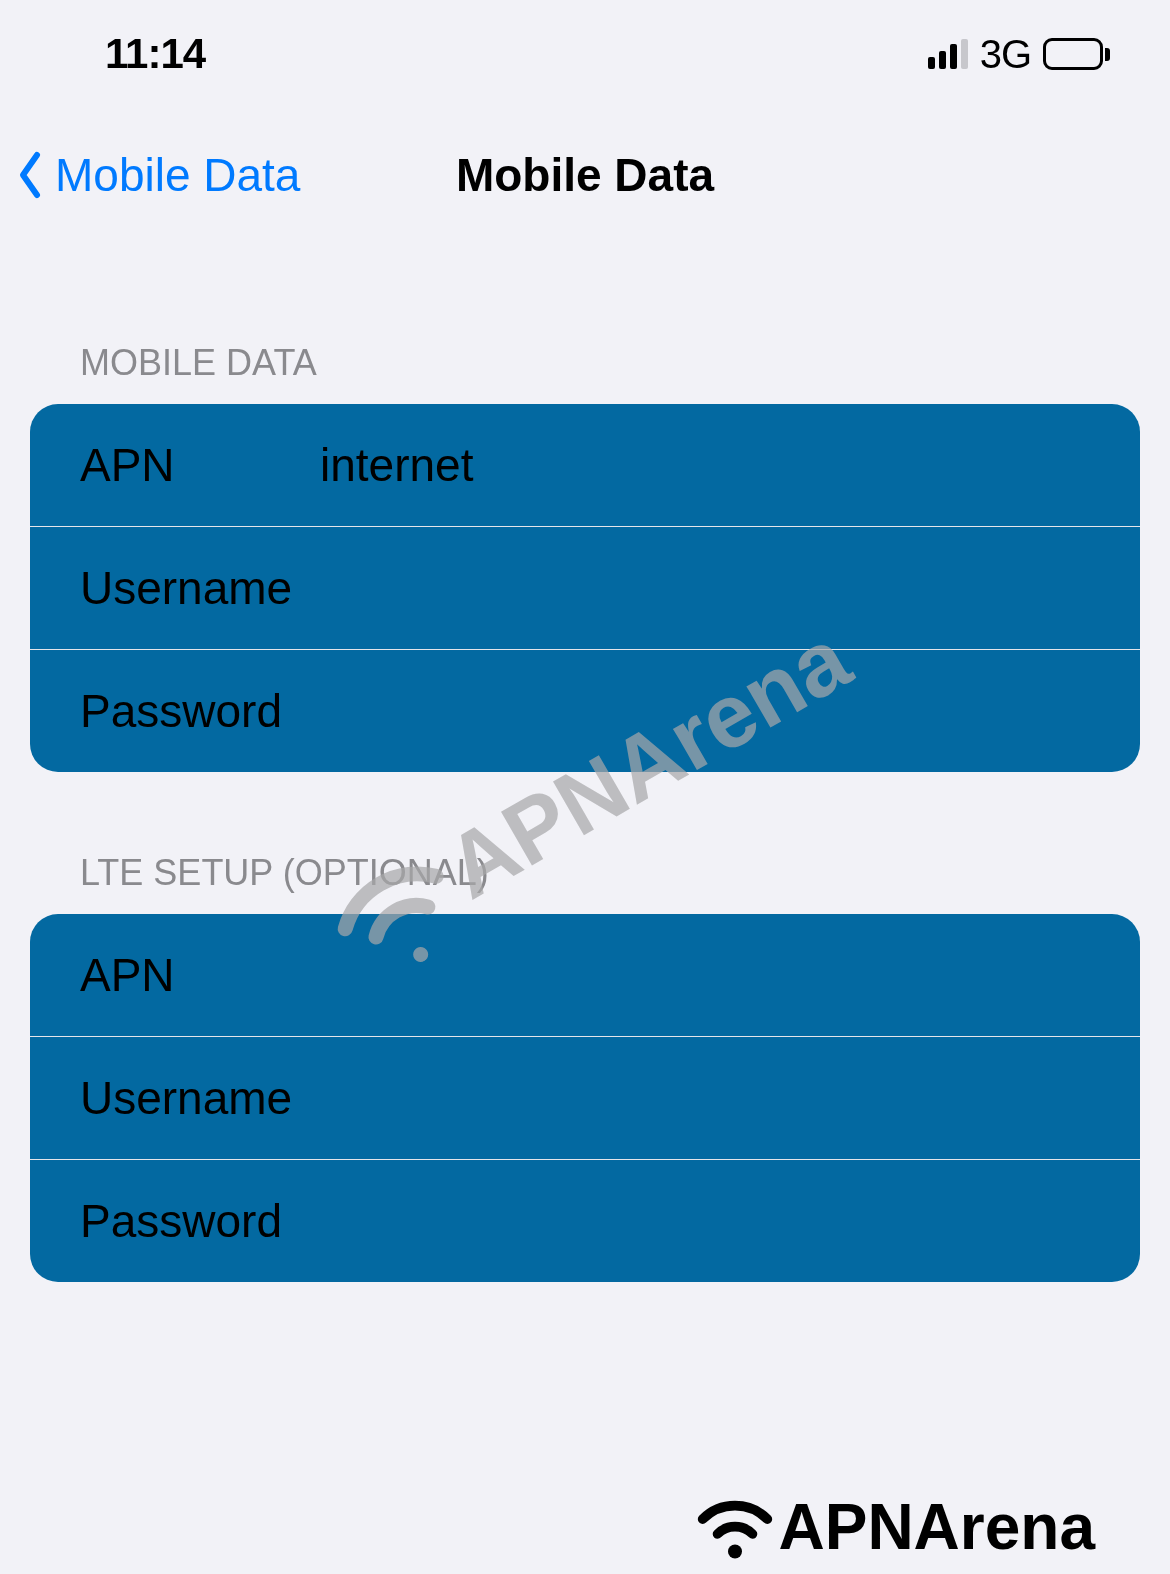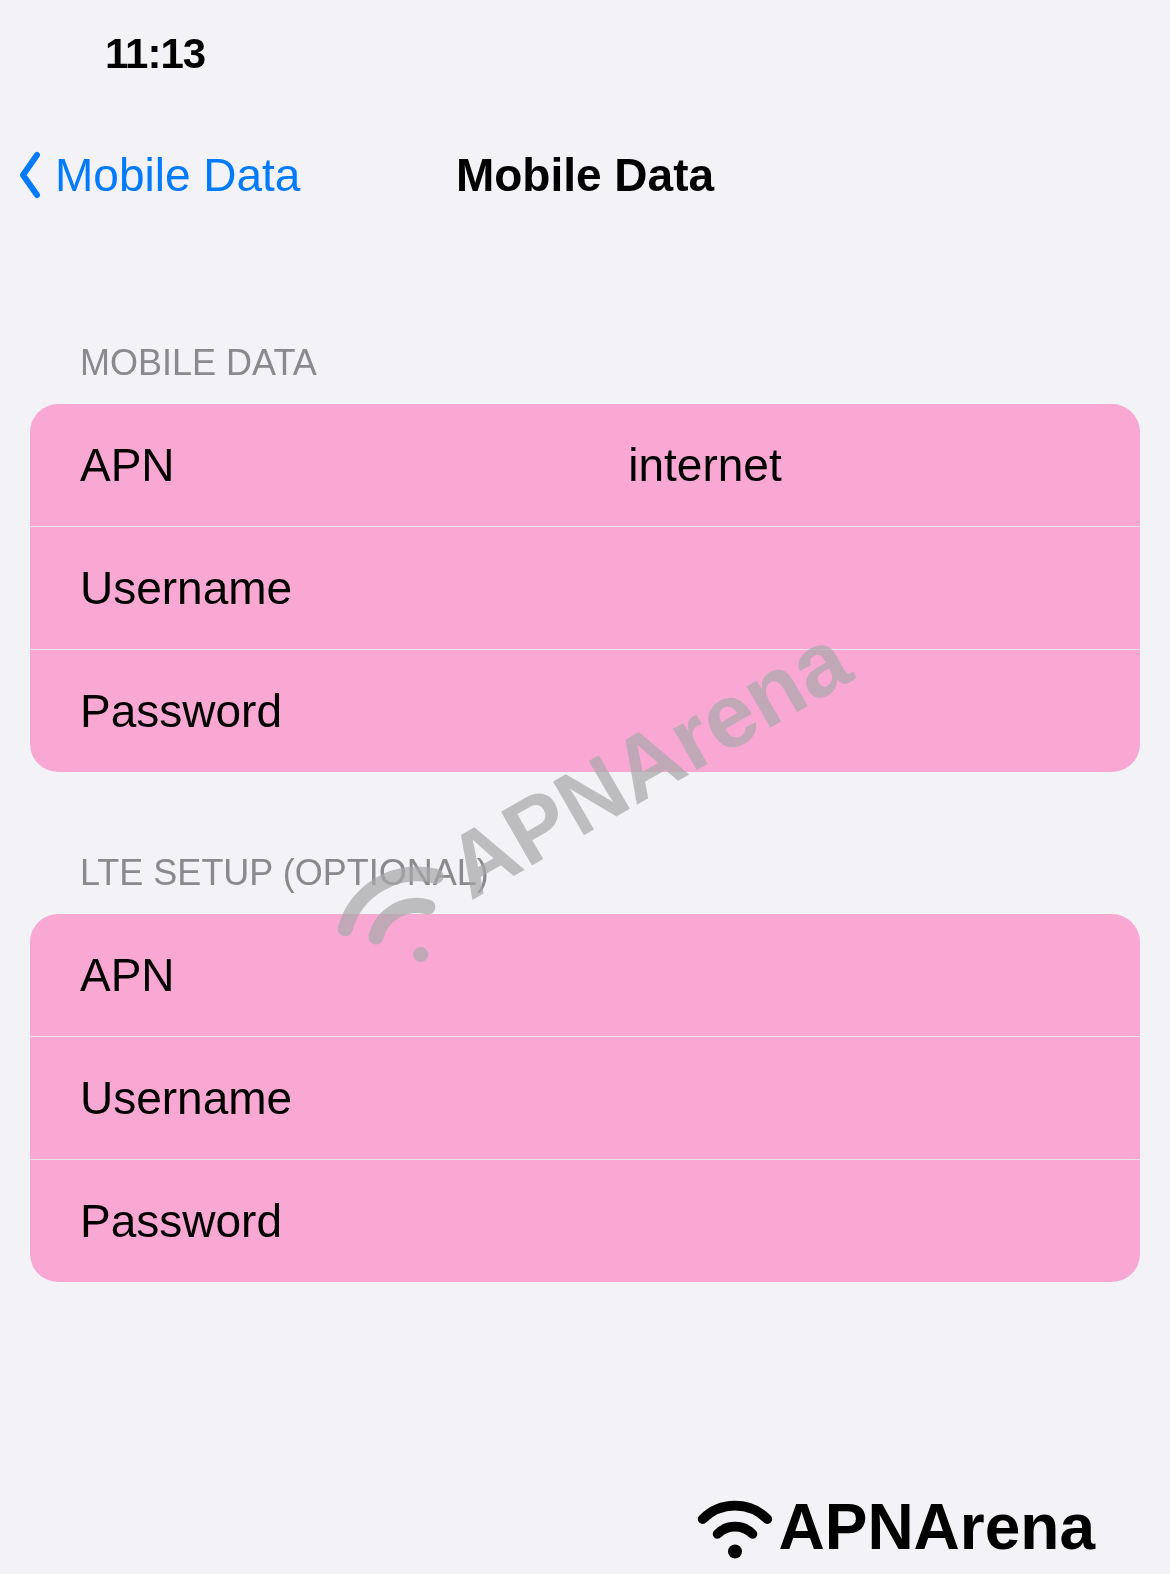--- a/index.html
+++ b/index.html
@@ -113,21 +113,21 @@
       font-size: 36px;
       text-transform: uppercase;
       padding: 0 80px 20px 80px;
       margin-top: 80px;
       letter-spacing: 0px;
     }
     .section-header.first {
       margin-top: 100px;
     }
     .settings-group {
-      background-color: #f9a8d4;
+      background-color: #0369a1;
       margin: 0 30px;
       border-radius: 28px;
       overflow: hidden;
     }
     .settings-row {
       display: flex;
       align-items: center;
       padding: 34px 50px;
       border-bottom: 1px solid #e5e5ea;
     }
@@ -141,21 +141,20 @@
       width: 240px;
       flex-shrink: 0;
     }
     .row-value {
       font-size: 46px;
       color: #000;
       flex: 1;
       border: none;
       outline: none;
       background: transparent;
-      text-align: center;
     }
     .watermark {
       position: absolute;
       top: 50%;
       left: 50%;
       transform: translate(-50%, -40%) rotate(-30deg);
       display: flex;
       align-items: center;
       color: #a8a8aa;
       opacity: 0.7;
@@ -181,21 +180,34 @@
     .bottom-wifi {
       width: 90px;
       height: 70px;
       margin-right: -2px;
     }
   </style>
 </head>
 <body>
 
 <div class="status-bar">
-  <div class="status-time">11:13</div>
+  <div class="status-time">11:14</div>
+  <div class="status-right">
+    <span class="signal-bars">
+      <span class="signal-bar b1"></span>
+      <span class="signal-bar b2"></span>
+      <span class="signal-bar b3"></span>
+      <span class="signal-bar b4"></span>
+    </span>
+    <span class="network-label">3G</span>
+    <span class="battery">
+      <span class="battery-body"><span class="battery-fill"></span></span>
+      <span class="battery-tip"></span>
+    </span>
+  </div>
 </div>
 
 <div class="nav-bar">
   <div class="back-button">
     <svg class="back-chevron" viewBox="0 0 30 50">
       <path d="M22 5 L8 25 L22 45"></path>
     </svg>
     <span>Mobile Data</span>
   </div>
   <div class="nav-title">Mobile Data</div>

